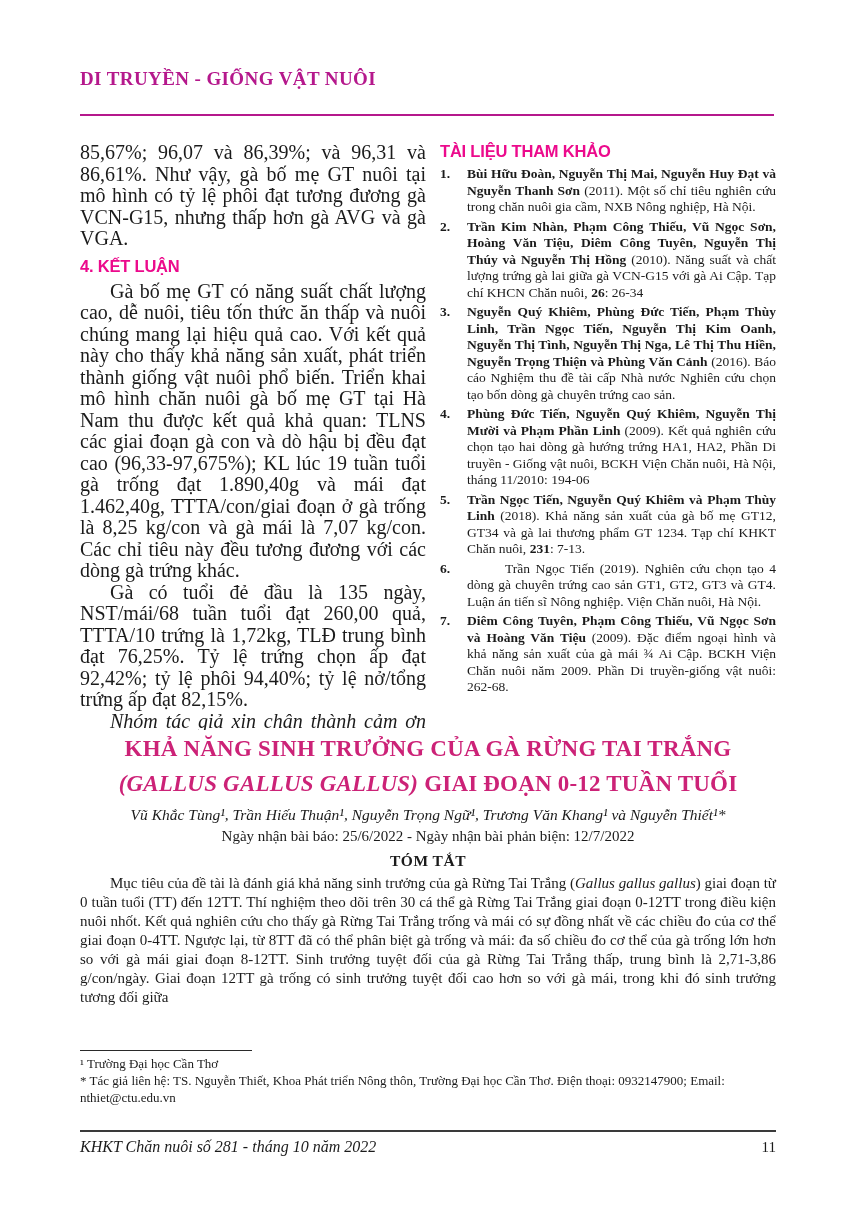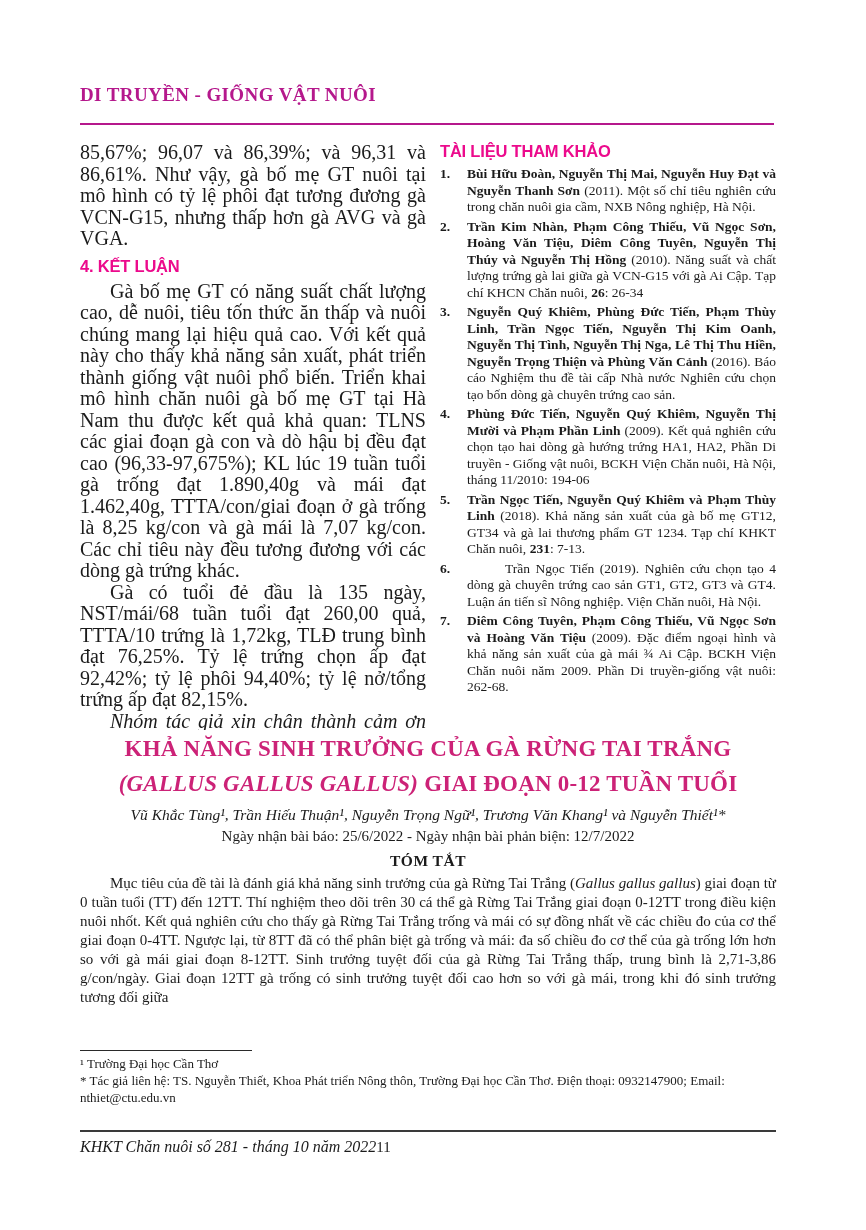--- a/index.html
+++ b/index.html
@@ -12,23 +12,23 @@
   .page{
     position:relative;
     width:866px;height:1230px;
     background:#ffffff;
     overflow:hidden;
     font-family:"Liberation Serif", serif;
     color:var(--c-text);
   }
   
   .header{
-    position:absolute;top:84px;left:80px;right:92px;
+    position:absolute;top:68px;left:80px;right:92px;
     border-bottom:2px solid var(--c-header);
-    padding-bottom:17px;
+    padding-bottom:24px;
   }
   .header-title{
     font-size:19px;font-weight:bold;color:var(--c-header);
     letter-spacing:0.4px;
   }
   
   .columns{
     position:absolute;top:142px;left:80px;right:90px;height:588px;
     display:flex;gap:14px;overflow:hidden;
   }
@@ -67,21 +67,21 @@
     margin:4px 0 0 0;font-size:15px;line-height:19px;
     text-align:justify;text-indent:30px;
   }
   
   .footnotes{position:absolute;top:1050px;left:80px;right:102px;font-size:13px;line-height:17px;}
   .fn-rule{width:172px;border-top:1.5px solid #2a2a2a;margin-bottom:4px;}
   
   .footer{
     position:absolute;top:1130px;left:80px;right:90px;
     border-top:2px solid #3a3a3a;padding-top:6px;
-    display:flex;align-items:baseline;
+    display:flex;justify-content:space-between;align-items:baseline;
   }
   .journal{font-size:16px;font-style:italic;}
   .pagenum{font-size:15px;}
 </style>
 </head>
 <body>
 
 <div class="page">
 
   <div class="header">

